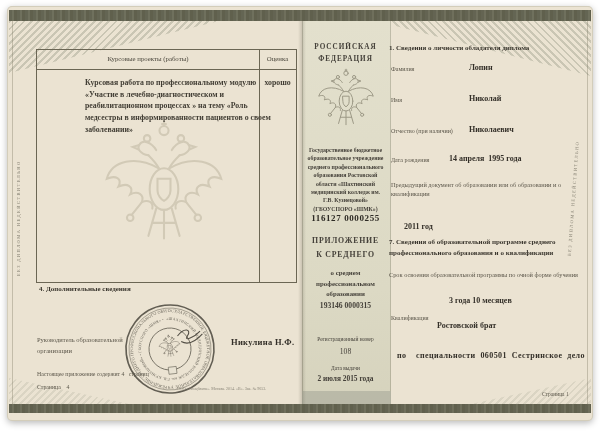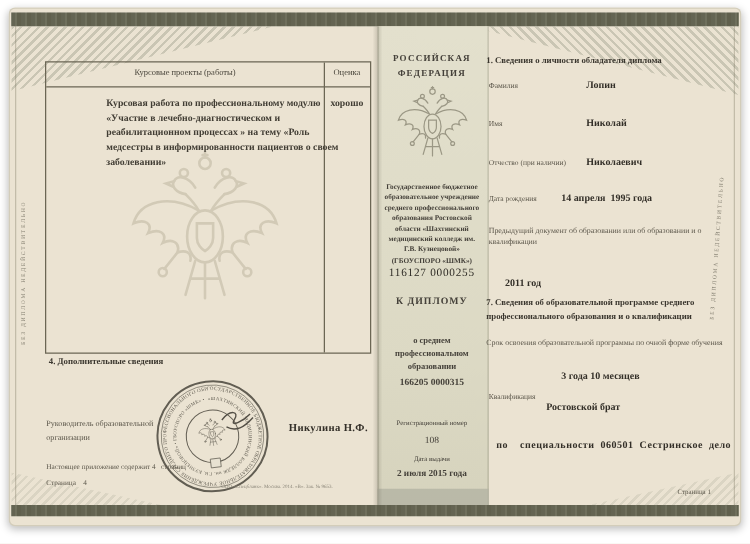--- a/index.html
+++ b/index.html
@@ -139,26 +139,27 @@
   <div class="t micro" style="left:170px;top:380px">ООО «Спецбланк». Москва. 2014. «В». Зак. № 9653.</div>
 
   <div class="spine-col" style="top:36px;font-size:7.2px;font-weight:700;letter-spacing:1px;line-height:1.6">
     <div>РОССИЙСКАЯ</div>
     <div>ФЕДЕРАЦИЯ</div>
   </div>
   <svg class="eagle-spine">
       <use href="#eagle"></use>
     </svg>
   <div class="spine-col" style="top:140px;font-size:5.8px;font-weight:700;line-height:1.45;padding:0 2px;width:79px">Государственное бюджетное образовательное учреждение среднего профессионального образования Ростовской области «Шахтинский медицинский колледж им. Г.В. Кузнецовой» (ГБОУСПОРО «ШМК»)</div>
-  <div class="spine-col" style="top:207px;font-size:9px;font-weight:400;letter-spacing:.6px;color:#2e2b25">116127 0000255</div>
+  <div class="spine-col" style="top:207px;font-size:9px;font-weight:700;letter-spacing:.6px;color:#2e2b25">116127 0000255</div>
   <div class="spine-col" style="top:228px;font-size:7.8px;font-weight:700;letter-spacing:.8px;line-height:1.8">
-    <div>К ДИПЛОМУ</div>
+    <div>ПРИЛОЖЕНИЕ</div>
+    <div>К СРЕДНЕГО</div>
   </div>
   <div class="spine-col" style="top:262px;font-size:6.8px;font-weight:700;line-height:1.55;padding:0 6px;width:71px">о среднем профессиональном образовании</div>
-  <div class="spine-col" style="top:295px;font-size:7.6px;font-weight:700">166205 0000315</div>
+  <div class="spine-col" style="top:295px;font-size:7.6px;font-weight:700">193146 0000315</div>
   <div class="spine-col" style="top:330px;font-size:5.4px">Регистрационный номер</div>
   <div class="spine-col" style="top:341px;font-size:7.6px;font-weight:400">108</div>
   <div class="spine-col" style="top:359px;font-size:5.4px">Дата выдачи</div>
   <div class="spine-col" style="top:368px;font-size:7.4px;font-weight:700">2 июля 2015 года</div>
 
   <div class="t sec-title" style="left:382px;top:38px;width:200px">1. Сведения о личности обладателя диплома</div>
 
   <div class="t lbl" style="left:384px;top:60px">Фамилия</div>
   <div class="t val" style="left:462px;top:57px">Лопин</div>
 

